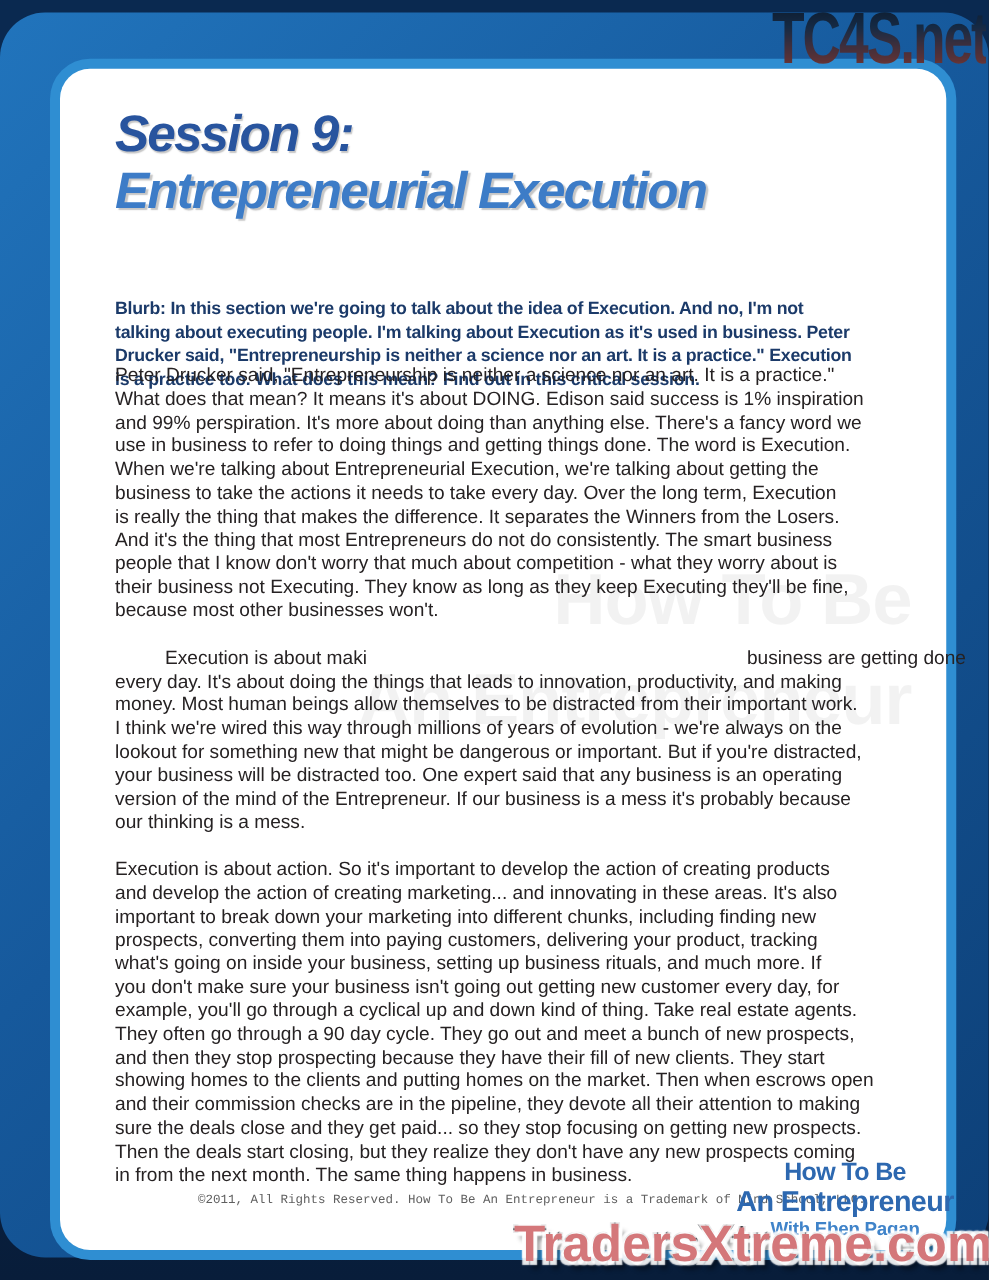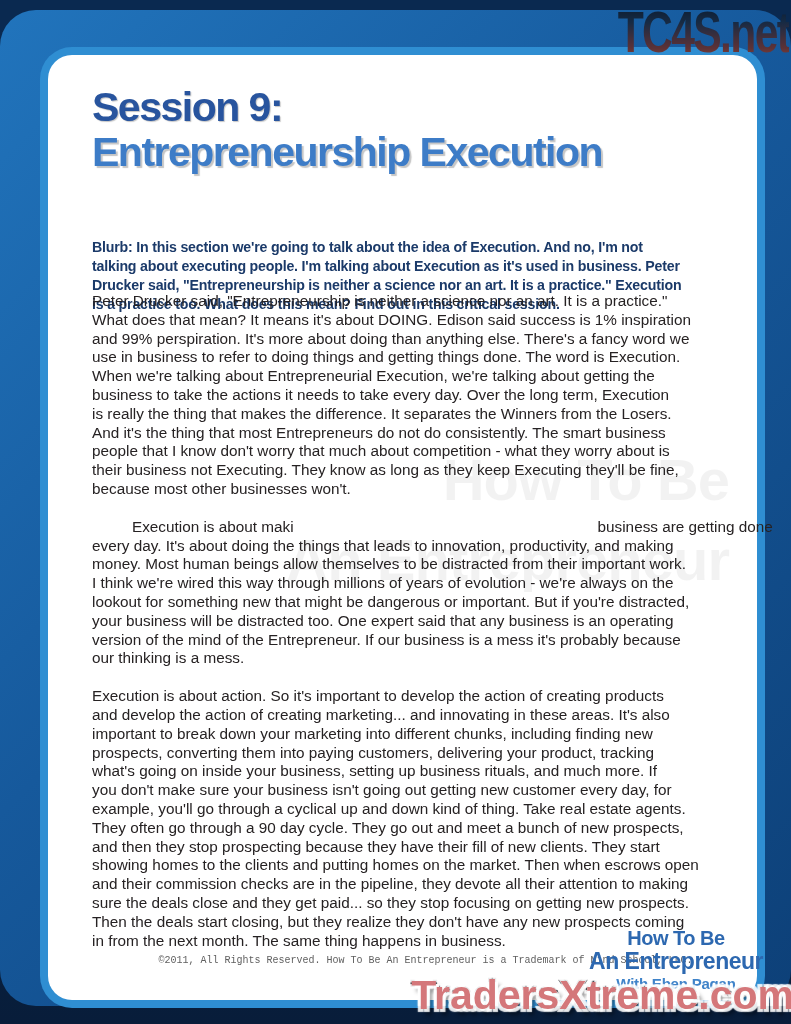--- a/index.html
+++ b/index.html
@@ -39,21 +39,21 @@
     text-align: right;
     font-weight: bold;
     font-size: 58px;
     line-height: 80px;
     letter-spacing: -1px;
     color: rgba(0,0,0,0.05);
     z-index: 0;
     white-space: pre-line;
   }
 
-  .title { position: absolute; left: 44px; top: 30px; z-index: 2; }
+  .title { position: absolute; left: 44px; top: 30px; z-index: 2; font-style: italic; }
   .title .t1 {
     display: block;
     font-size: 41px; font-weight: bold; letter-spacing: -1.5px;
     color: #28549e;
     text-shadow: 1px 1px 1px rgba(90,90,90,0.35);
     line-height: 45px;
   }
   .title .t2 {
     display: block;
     font-size: 41px; font-weight: bold; letter-spacing: -1.5px;
@@ -156,21 +156,21 @@
 
   <div class="frame"></div>
 
   <div class="page">
 
     <div class="ghost">How To Be
 An Entrepreneur</div>
 
     <h1 class="title">
       <span class="t1">Session 9:</span>
-      <span class="t2">Entrepreneurship Execution</span>
+      <span class="t2">Entrepreneurial Execution</span>
     </h1>
 
     <div class="blurb">Blurb: In this section we're going to talk about the idea of Execution. And no, I'm not
 talking about executing people. I'm talking about Execution as it's used in business. Peter
 Drucker said, "Entrepreneurship is neither a science nor an art. It is a practice." Execution
 is a practice too. What does this mean? Find out in this critical session.</div>
 
     <div class="bodytext">
       <p>Peter Drucker said, "Entrepreneurship is neither a science nor an art. It is a practice."
 What does that mean? It means it's about DOING. Edison said success is 1% inspiration

